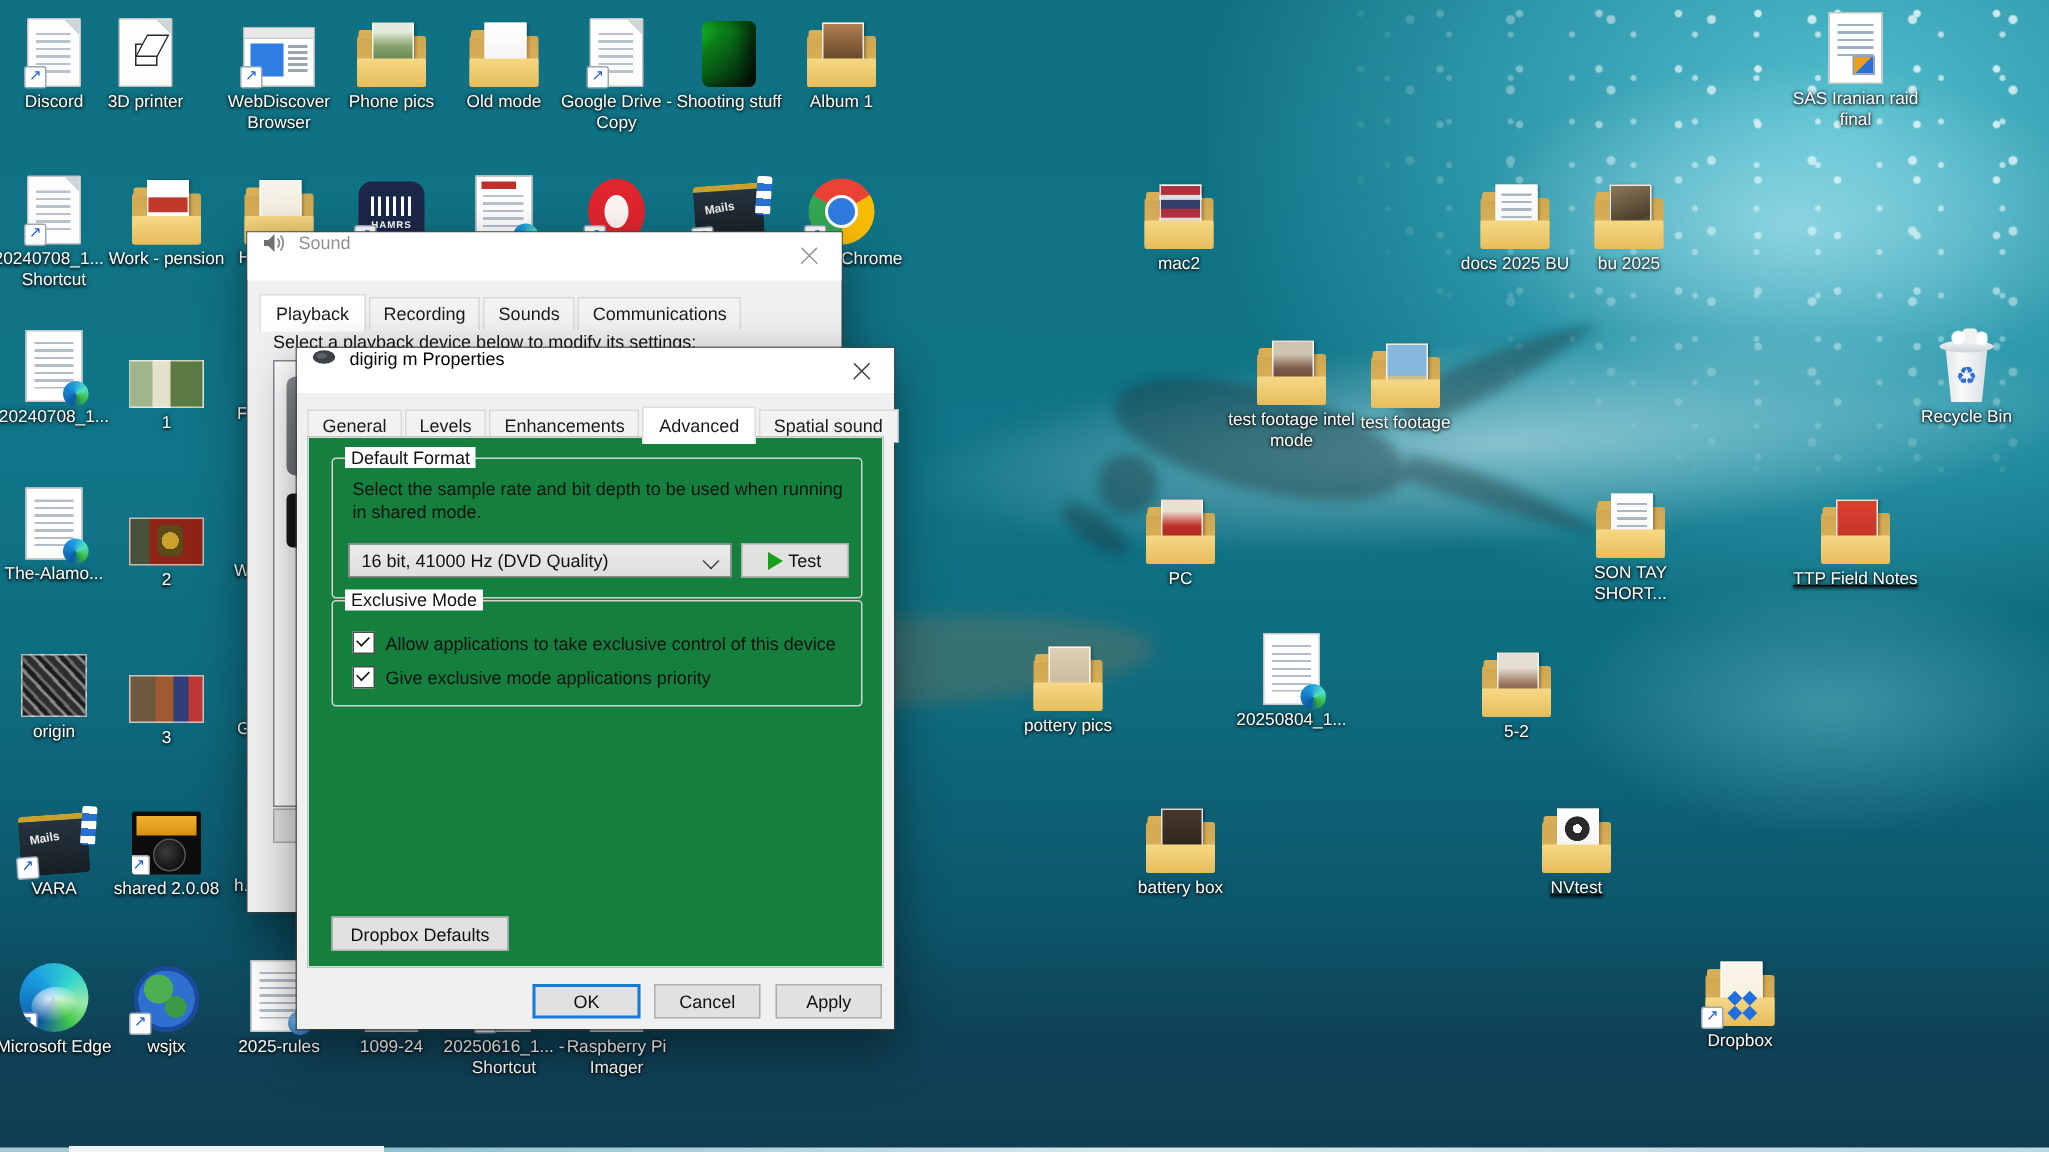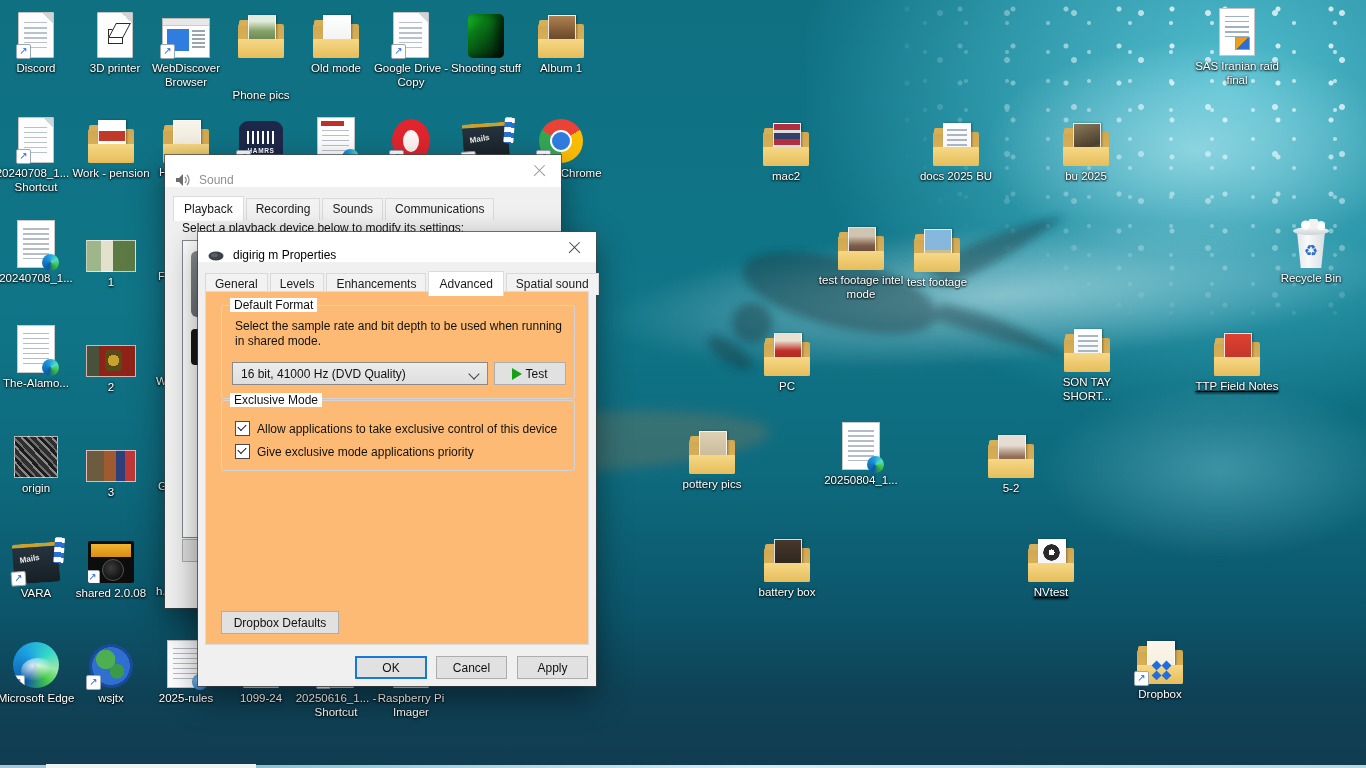--- a/index.html
+++ b/index.html
@@ -153,42 +153,42 @@
   .ik-doc::before{content:"";position:absolute;left:5px;right:5px;top:7px;bottom:8px;
     background:repeating-linear-gradient(180deg,#b4bdc7 0 1.5px,transparent 1.5px 5px)}
   .edge-badge{position:absolute;right:-5px;bottom:-4px;width:17px;height:17px;border-radius:50%;z-index:2;
     background:conic-gradient(from 200deg,#0c59a4,#1e9ae0 40%,#52dfc0 62%,#38b838 80%,#0c59a4)}
   .blue-badge{position:absolute;right:-4px;bottom:-3px;width:16px;height:16px;border-radius:50%;z-index:2;
     background:radial-gradient(circle at 35% 35%,#7ec3ef,#1b64c0)}
 
   
   .window{position:absolute;background:#f0f0f0;
     box-shadow:0 12px 32px rgba(0,0,0,.45),0 0 0 1px rgba(80,80,80,.75)}
-  .titlebar{height:32px;background:#fff;display:flex;align-items:flex-end;padding-left:10px;position:relative}
+  .titlebar{height:32px;background:#fff;display:flex;align-items:flex-start;padding-left:10px;position:relative}
   .ttext{font-size:12px;margin-left:8px;color:#000}
   .close{position:absolute;right:0;top:0;width:45px;height:31px}
   .close::before,.close::after{content:"";position:absolute;left:50%;top:50%;width:15px;height:1.4px;
     background:#444;margin:-1px 0 0 -7px}
   .close::before{transform:rotate(45deg)}
   .close::after{transform:rotate(-45deg)}
   .sound .ttext{color:#909090}
   .sound .close::before,.sound .close::after{background:#979797}
   .tabs{position:absolute;display:flex;align-items:flex-end}
   .tab{padding:3px 9px 4px;font-size:12px;color:#1a1a1a;background:#f2f2f2;border:1px solid #d9d9d9;
     border-bottom:none;margin-right:2px;white-space:nowrap}
   .tab.active{background:#fff;padding:5px 10px 5px;border-color:#dcdcdc;position:relative;z-index:3;margin-bottom:-1px}
   .prompt{position:absolute;left:17px;top:66px;font-size:12px;color:#111;white-space:nowrap}
   .devlist{position:absolute;left:17px;top:85px;width:362px;height:296px;background:#fff;border:1px solid #828790}
   .dev1{position:absolute;left:8px;top:10px;width:70px;height:66px;border-radius:6px;
     background:linear-gradient(135deg,#8a8f94,#54585c)}
   .dev2{position:absolute;left:8px;top:88px;width:70px;height:36px;border-radius:4px;background:#191919}
   .btn{background:#e1e1e1;border:1px solid #adadad;font-size:12px;color:#111;display:flex;
     align-items:center;justify-content:center;box-sizing:border-box}
   .cfg{position:absolute;left:17px;top:384px;width:90px;height:23px}
-  .panel{position:absolute;left:7px;right:7px;top:59px;height:352px;background:#fdba74;border:1px solid #dcdcdc}
+  .panel{position:absolute;left:7px;right:7px;top:59px;height:352px;background:#15803d;border:1px solid #dcdcdc}
   .gbox{position:absolute;border:1px solid #d4d4d4;border-radius:3px}
   .legend{position:absolute;top:-8px;left:8px;background:#fff;padding:0 4px;font-size:12px;color:#111}
   .gb1{left:15px;top:13px;width:352px;height:92px}
   .gb2{left:15px;top:108px;width:352px;height:69px}
   .desc{position:absolute;left:13px;top:13px;width:330px;font-size:12px;line-height:15px;color:#111}
   .combo{position:absolute;left:10px;top:56px;width:256px;height:23px;box-sizing:border-box;
     background:linear-gradient(#ececec,#dedede);border:1px solid #8a8a8a;display:flex;align-items:center;
     padding:0 24px 0 8px;font-size:12px;color:#111;white-space:nowrap;overflow:hidden}
   .chev{position:absolute;right:9px;top:7px;width:7px;height:7px;border-right:1.6px solid #444;
     border-bottom:1.6px solid #444;transform:rotate(45deg)}
@@ -235,39 +235,39 @@
 
 <div id="icons">
     <div class="desk-icon" style="left: -9px; top: 8px;">
       <div class="icon-art">
         <div class="ik-page ik-lines">
           <span class="sc-arrow"></span>
         </div>
       </div>
       <div class="icon-label">Discord</div>
     </div>
-    <div class="desk-icon" style="left: 70px; top: 8px;">
+    <div class="desk-icon" style="left: 52px; top: 8px;">
       <div class="icon-art">
         <div class="ik-page">
           <div class="cube"></div>
         </div>
       </div>
       <div class="icon-label">3D printer</div>
     </div>
     <div class="desk-icon" style="left: 141px; top: 8px;">
       <div class="icon-art">
         <div class="ik-webd">
           <div class="wb"></div>
           <div class="wl"></div>
           <span class="sc-arrow"></span>
         </div>
       </div>
       <div class="icon-label">WebDiscover Browser</div>
     </div>
-    <div class="desk-icon" style="left: 216px; top: 8px; gap: 27px;">
+    <div class="desk-icon" style="left: 216px; top: 8px;">
       <div class="icon-art">
         <div class="ik-folder v-green-photo">
           <div class="fback"></div>
           <div class="ftab"></div>
           <div class="fthumb"></div>
           <div class="ffront"></div>
         </div>
       </div>
       <div class="icon-label">Phone pics</div>
     </div>
@@ -481,21 +481,21 @@
       <div class="icon-art">
         <div class="ik-folder v-flag">
           <div class="fback"></div>
           <div class="ftab"></div>
           <div class="fthumb"></div>
           <div class="ffront"></div>
         </div>
       </div>
       <div class="icon-label">mac2</div>
     </div>
-    <div class="desk-icon" style="left: 911px; top: 116px;">
+    <div class="desk-icon" style="left: 965px; top: 116px;">
       <div class="icon-art">
         <div class="ik-folder v-docs">
           <div class="fback"></div>
           <div class="ftab"></div>
           <div class="fthumb">
             <span class="doclines"></span>
           </div>
           <div class="ffront"></div>
         </div>
       </div>

